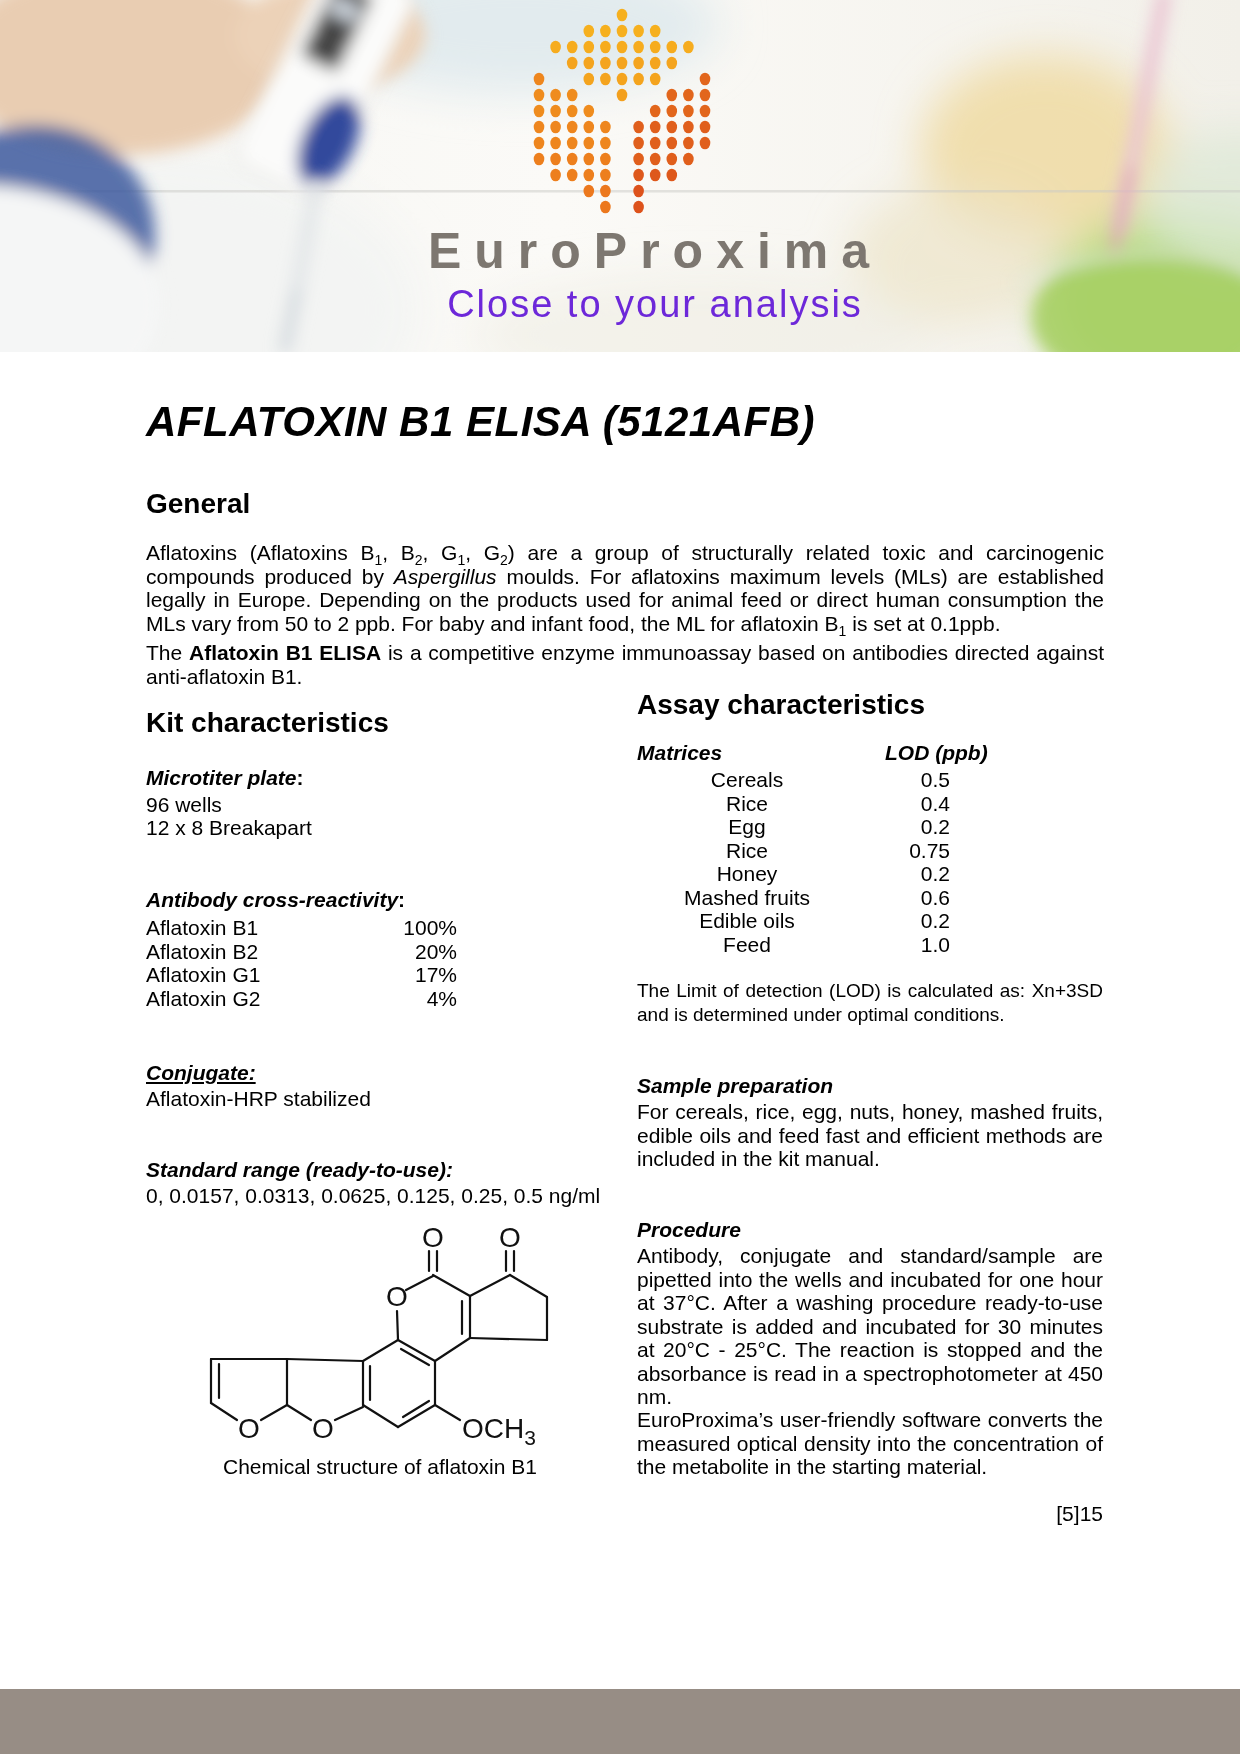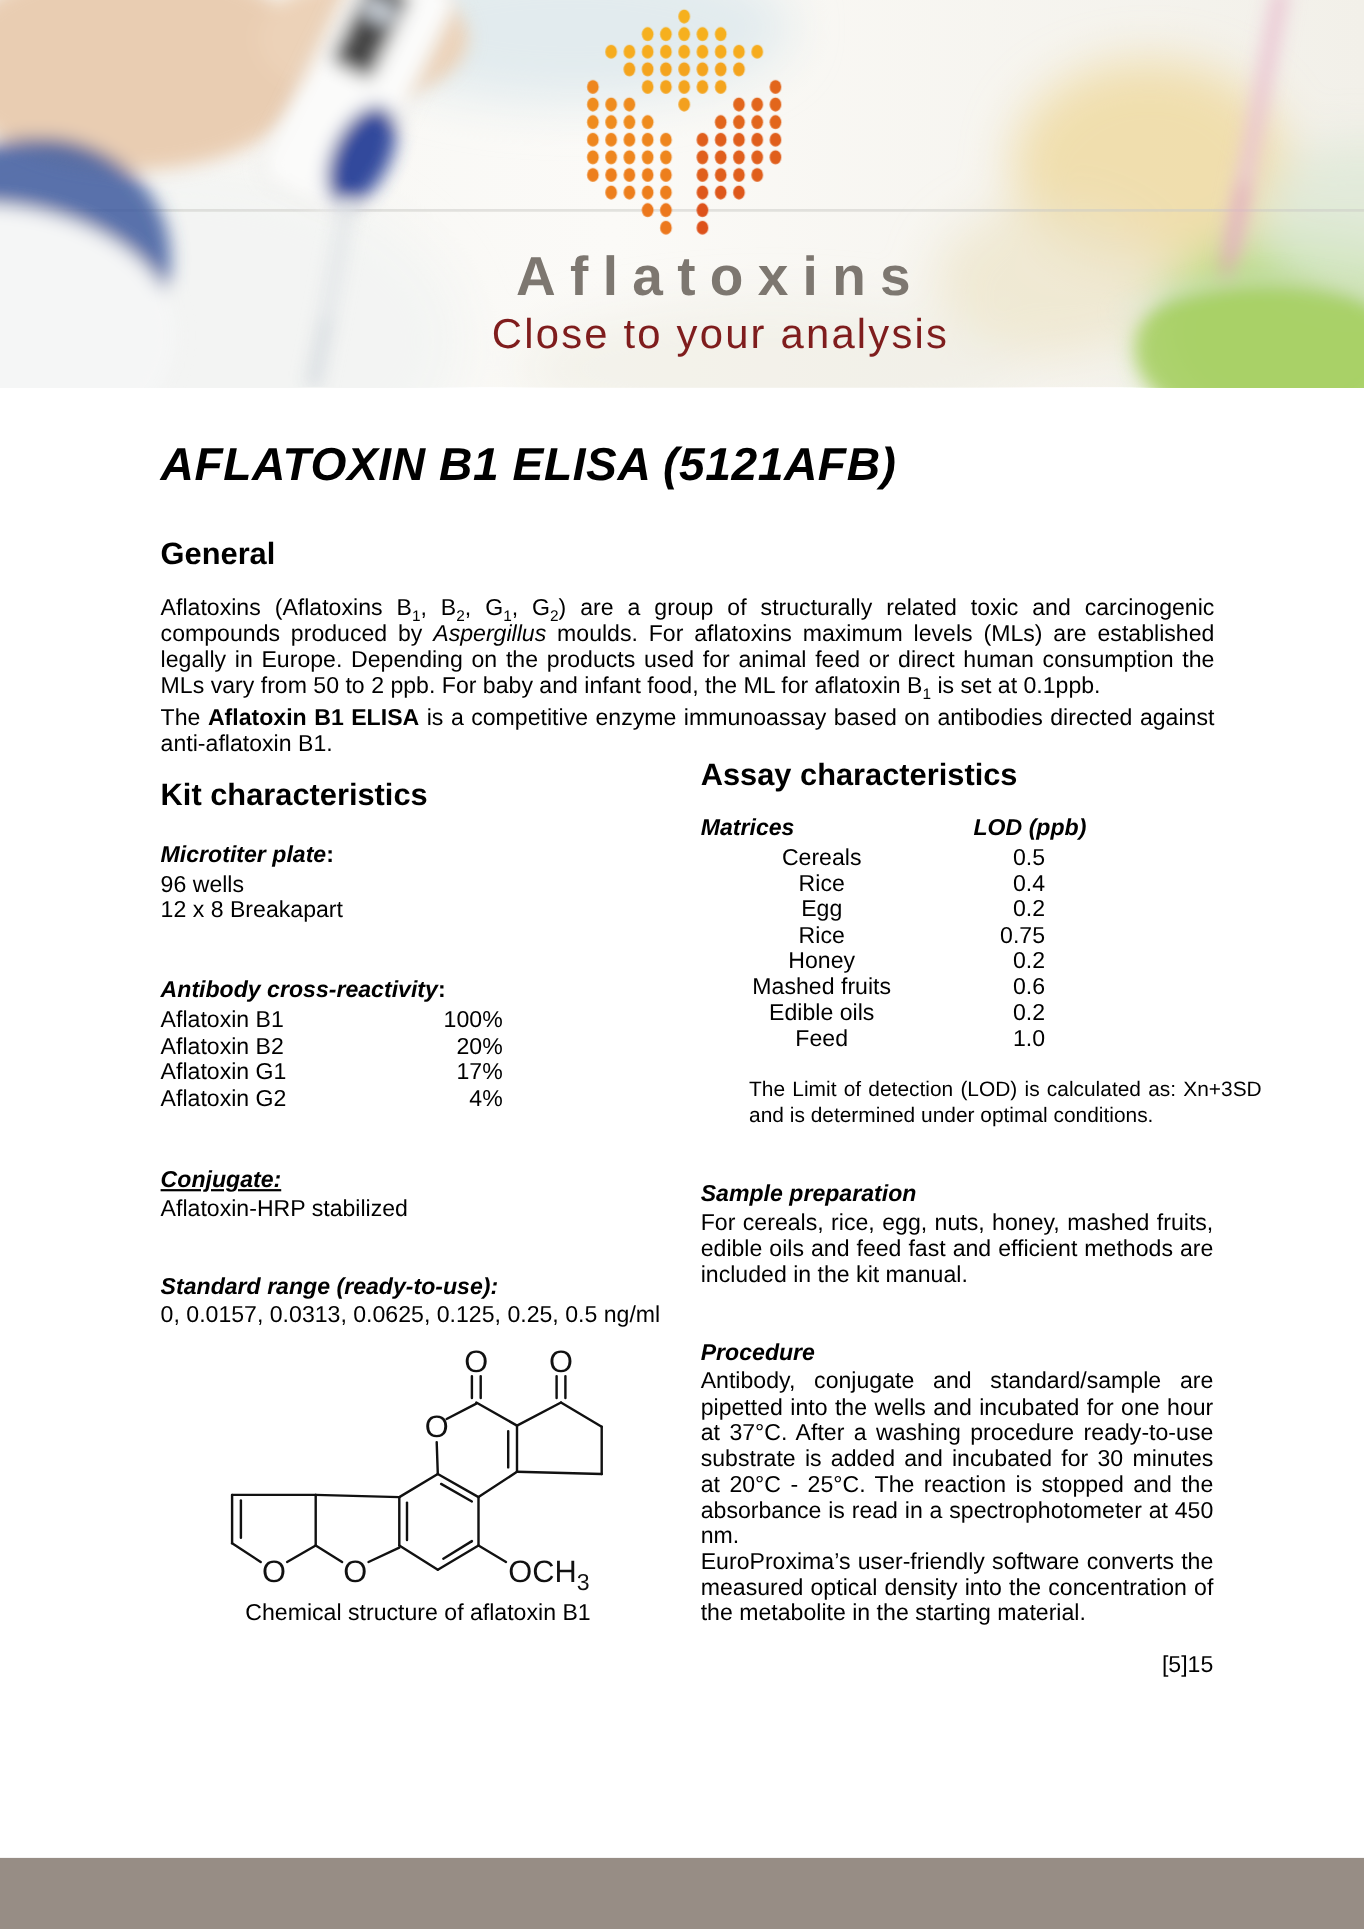--- a/index.html
+++ b/index.html
@@ -6,21 +6,21 @@
   .page{position:relative;width:1240px;height:1754px;background:#ffffff;overflow:hidden;
         font-family:"Liberation Sans","DejaVu Sans",sans-serif;color:#000;}
   .abs{position:absolute;}
   .h1{font-size:42px;font-weight:bold;letter-spacing:0.5px;}
   .h2{font-size:28px;font-weight:bold;}
   .sub-h{font-size:21px;font-weight:bold;font-style:italic;}
   .body-t{font-size:21px;line-height:23.5px;}
   .just{text-align:justify;text-justify:inter-word;}
   .note-t{font-size:19px;line-height:24px;}
   .brand{font-size:50px;font-weight:bold;letter-spacing:13px;color:#7d7770;text-align:center;}
-  .tagline{font-size:38px;font-weight:400;letter-spacing:2px;color:#7f1d1d;text-align:center;}
+  .tagline{font-size:38px;font-weight:400;letter-spacing:2px;color:#6d28d9;text-align:center;}
   .row{display:flex;height:23.5px;align-items:baseline;}
   .cross-name{width:220px;}
   .cross-val{width:104px;text-align:right;}
   .lod-name{width:220px;text-align:center;}
   .lod-val{width:93px;text-align:right;}
   .lod-head{position:relative;height:26px;}
   .lod-head .col2{position:absolute;left:248px;top:0;}
   sub{font-size:14px;line-height:0;}
   .caption{font-size:21px;text-align:center;}
   .pageref{text-align:right;font-size:21px;}
@@ -160,21 +160,21 @@
         <ellipse cx="655.2" cy="175" rx="5.3" ry="6.3" fill="#DE581B"></ellipse>
         <ellipse cx="671.8" cy="175" rx="5.3" ry="6.3" fill="#DE581B"></ellipse>
         <ellipse cx="588.8" cy="191" rx="5.3" ry="6.3" fill="#EC781D"></ellipse>
         <ellipse cx="605.4" cy="191" rx="5.3" ry="6.3" fill="#EC781D"></ellipse>
         <ellipse cx="638.6" cy="191" rx="5.3" ry="6.3" fill="#DD521B"></ellipse>
         <ellipse cx="605.4" cy="207" rx="5.3" ry="6.3" fill="#EC781D"></ellipse>
         <ellipse cx="638.6" cy="207" rx="5.3" ry="6.3" fill="#DD521B"></ellipse>
       </g>
   </svg>
 
-  <div class="abs brand" style="left:355px;top:222px;width:600px;">Aflatoxins</div>
+  <div class="abs brand" style="left:355px;top:222px;width:600px;">EuroProxima</div>
   <div class="abs tagline" style="left:355px;top:283px;width:600px;">Close to your analysis</div>
 
   <div class="abs h1" style="left:146px;top:398px;width:960px;font-style:italic;">AFLATOXIN B1 ELISA (5121AFB)</div>
 
   <div class="abs h2" style="left:146px;top:488px;">General</div>
 
   <div class="abs body-t just" style="left:146px;top:541px;width:958px;"><span>Aflatoxins (Aflatoxins B</span><sub>1</sub><span>, B</span><sub>2</sub><span>, G</span><sub>1</sub><span>, G</span><sub>2</sub><span>) are a group of structurally related toxic and carcinogenic compounds produced by </span><i>Aspergillus</i><span> moulds. For aflatoxins maximum levels (MLs) are established legally in Europe. Depending on the products used for animal feed or direct human consumption the MLs vary from 50 to 2 ppb. For baby and infant food, the ML for aflatoxin B</span><sub>1</sub><span> is set at 0.1ppb.</span></div>
 
   <div class="abs body-t just" style="left:146px;top:641px;width:958px;"><span>The </span><b>Aflatoxin B1 ELISA</b><span> is a competitive enzyme immunoassay based on antibodies directed against anti-aflatoxin B1.</span></div>
 
@@ -299,21 +299,21 @@
     <div class="row">
         <span class="lod-name">Edible oils</span>
         <span class="lod-val">0.2</span>
       </div>
     <div class="row">
         <span class="lod-name">Feed</span>
         <span class="lod-val">1.0</span>
       </div>
   </div>
 
-  <div class="abs note-t just" style="left:637px;top:979px;width:466px;margin-left:44px;">The Limit of detection (LOD) is calculated as: Xn+3SD and is determined under optimal conditions.</div>
+  <div class="abs note-t just" style="left:637px;top:979px;width:466px;">The Limit of detection (LOD) is calculated as: Xn+3SD and is determined under optimal conditions.</div>
 
   <div class="abs sub-h" style="left:637px;top:1074px;">Sample preparation</div>
   <div class="abs body-t just" style="left:637px;top:1100px;width:466px;">For cereals, rice, egg, nuts, honey, mashed fruits, edible oils and feed fast and efficient methods are included in the kit manual.</div>
 
   <div class="abs sub-h" style="left:637px;top:1218px;">Procedure</div>
   <div class="abs body-t just" style="left:637px;top:1244px;width:466px;">Antibody, conjugate and standard/sample are pipetted into the wells and incubated for one hour at 37°C. After a washing procedure ready-to-use substrate is added and incubated for 30 minutes at 20°C - 25°C. The reaction is stopped and the absorbance is read in a spectrophotometer at 450 nm.</div>
   <div class="abs body-t just" style="left:637px;top:1408px;width:466px;">EuroProxima’s user-friendly software converts the measured optical density into the concentration of the metabolite in the starting material.</div>
 
   <div class="abs body-t pageref" style="left:637px;top:1502px;width:466px;">[5]15</div>
 

